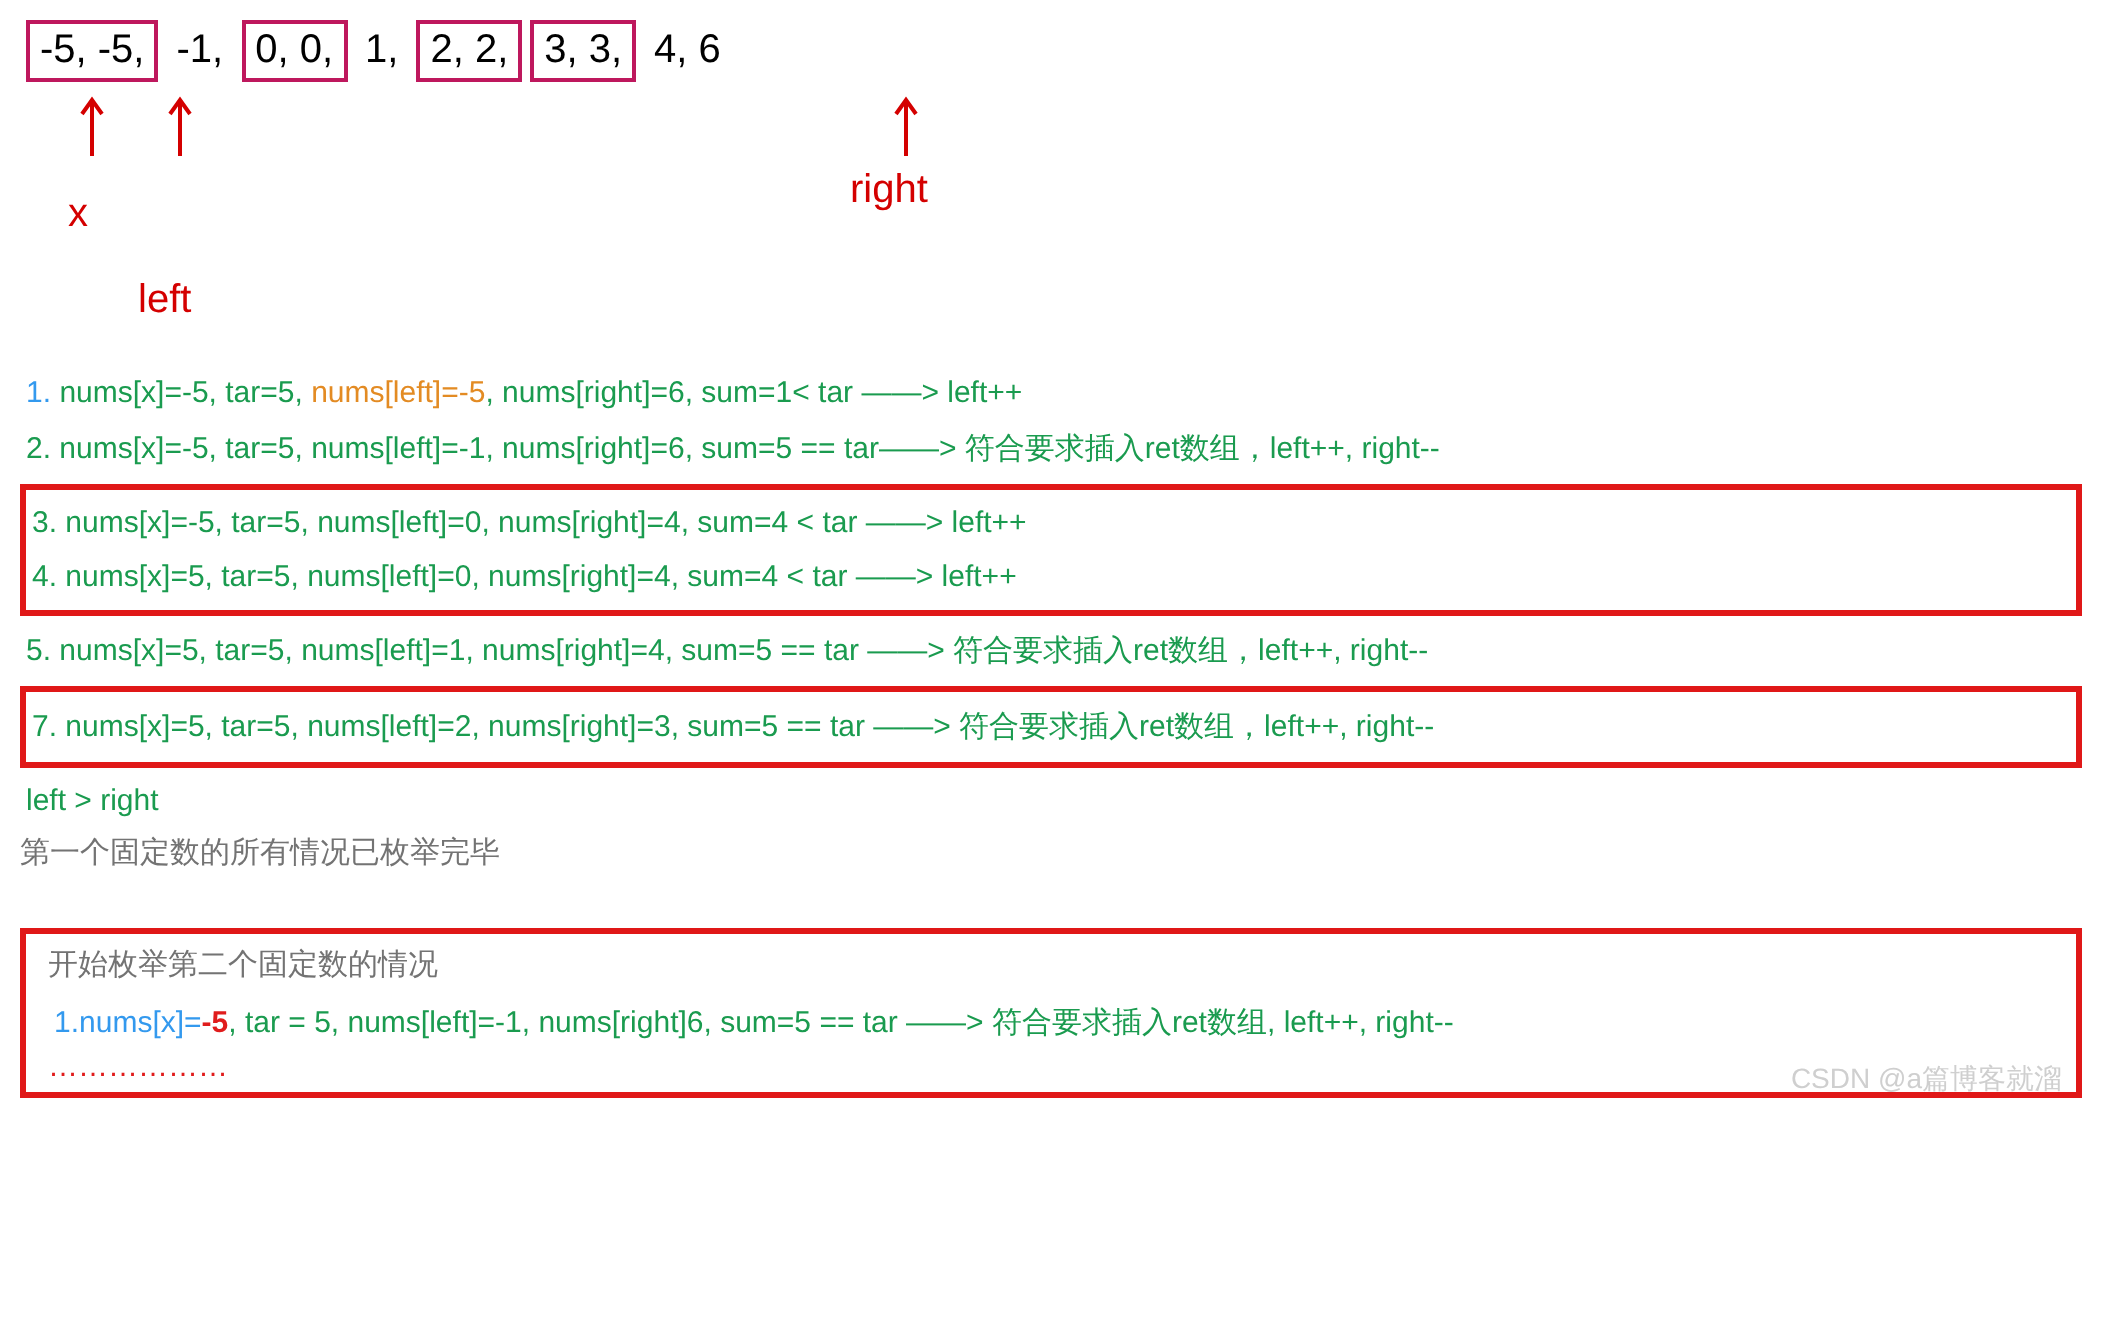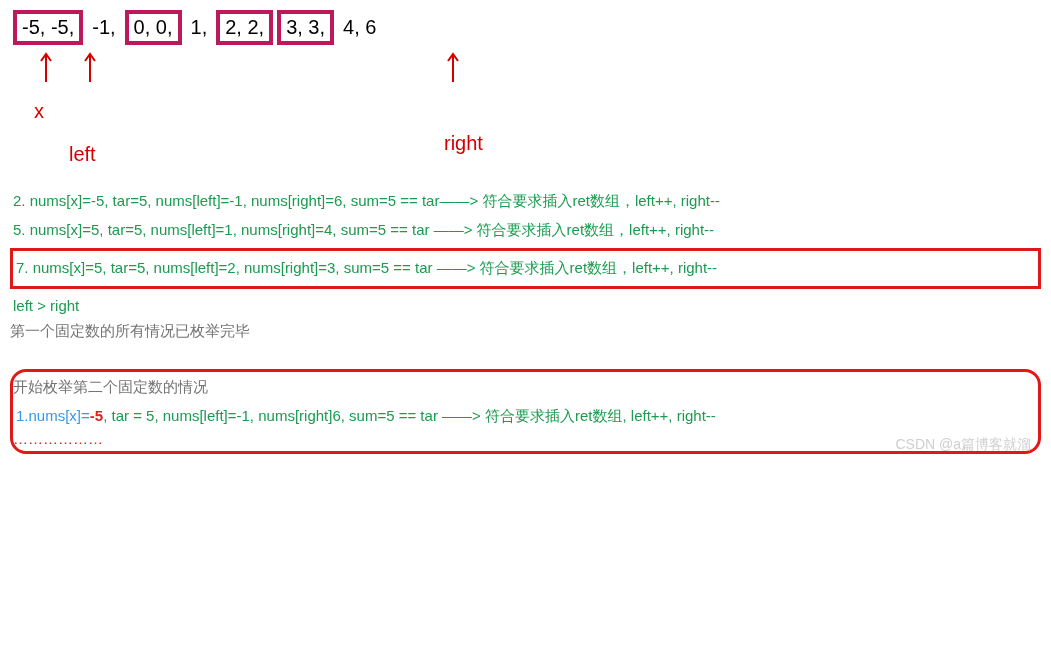--- a/index.html
+++ b/index.html
@@ -16,21 +16,21 @@
       align-items: center;
       gap: 0px;
       margin-left: 3px;
     }
     .num-item {
       font-size: 20px;
       padding: 2px 5px;
       white-space: nowrap;
     }
     .box {
-      border: 4px solid #be185d;
+      border: 2px solid #be185d;
     }
     .arrows-row {
       position: relative;
       height: 50px;
       margin-top: 5px;
     }
     .arrow-marker {
       position: absolute;
       color: #d40000;
       font-size: 22px;
@@ -106,42 +106,49 @@
   </svg>
   <svg class="arrow-marker" style="left:435px;" width="16" height="36">
     <line x1="8" y1="4" x2="8" y2="32" stroke="#d40000" stroke-width="2"></line>
     <polyline points="3,11 8,4 13,11" fill="none" stroke="#d40000" stroke-width="2"></polyline>
   </svg>
 </div>
 
 <div class="labels-row">
   <span class="pointer-label" style="left:24px;">x</span>
   <span class="pointer-label" style="left:59px;margin-top:43px;">left</span>
-  <span class="pointer-label" style="left:434px; top:-12px;margin-top:44px;">right</span>
+  <span class="pointer-label" style="left:415px; top:-12px;">right</span>
 </div>
 
 <div class="steps">
 
+  <div class="step-line">
+    <span style="color:#3399ee;">1. </span><span>nums[x]=-5, tar=5, </span><span class="orange">nums[left]=-5</span><span>, nums[right]=6, sum=1&lt; tar ——&gt; left++</span>
+  </div>
 
   <div class="step-line">2. nums[x]=-5, tar=5, nums[left]=-1, nums[right]=6, sum=5 == tar——&gt; 符合要求插入ret数组，left++, right--</div>
 
+  <div class="red-box-group">
+    <div class="step-line">3. nums[x]=-5, tar=5, nums[left]=0,  nums[right]=4, sum=4 &lt; tar ——&gt; left++</div>
+    <div class="step-line"> 4. nums[x]=5, tar=5, nums[left]=0,  nums[right]=4, sum=4 &lt; tar ——&gt; left++</div>
+  </div>
 
   <div class="step-line">5. nums[x]=5, tar=5,  nums[left]=1,  nums[right]=4, sum=5 == tar ——&gt; 符合要求插入ret数组，left++, right--</div>
 
   <div class="red-box-group">
     <div class="step-line">7. nums[x]=5, tar=5,  nums[left]=2,  nums[right]=3, sum=5 == tar ——&gt; 符合要求插入ret数组，left++, right--</div>
   </div>
 
   <div class="step-line">left &gt; right</div>
 
   <div class="black-text">第一个固定数的所有情况已枚举完毕</div>
 
   <div style="height:20px;"></div>
 
-  <div class="red-box-group" style="padding:4px 0;border-radius:16px;">
+  <div class="red-box-group" style="padding:4px 11px;">
     <div class="black-text" style="margin:2px 0 8px 0;">开始枚举第二个固定数的情况</div>
     <div class="step-line" style="margin:2px 0;">
       <span style="color:#3399ee;">1.nums[x]=</span><span class="red">-5</span><span>, tar = 5, nums[left]=-1, nums[right]6, sum=5 == tar ——&gt; 符合要求插入ret数组, left++, right--</span>
     </div>
     <div class="dots">………………</div>
   </div>
 
 </div>
 
 <div class="watermark">CSDN @a篇博客就溜</div>

